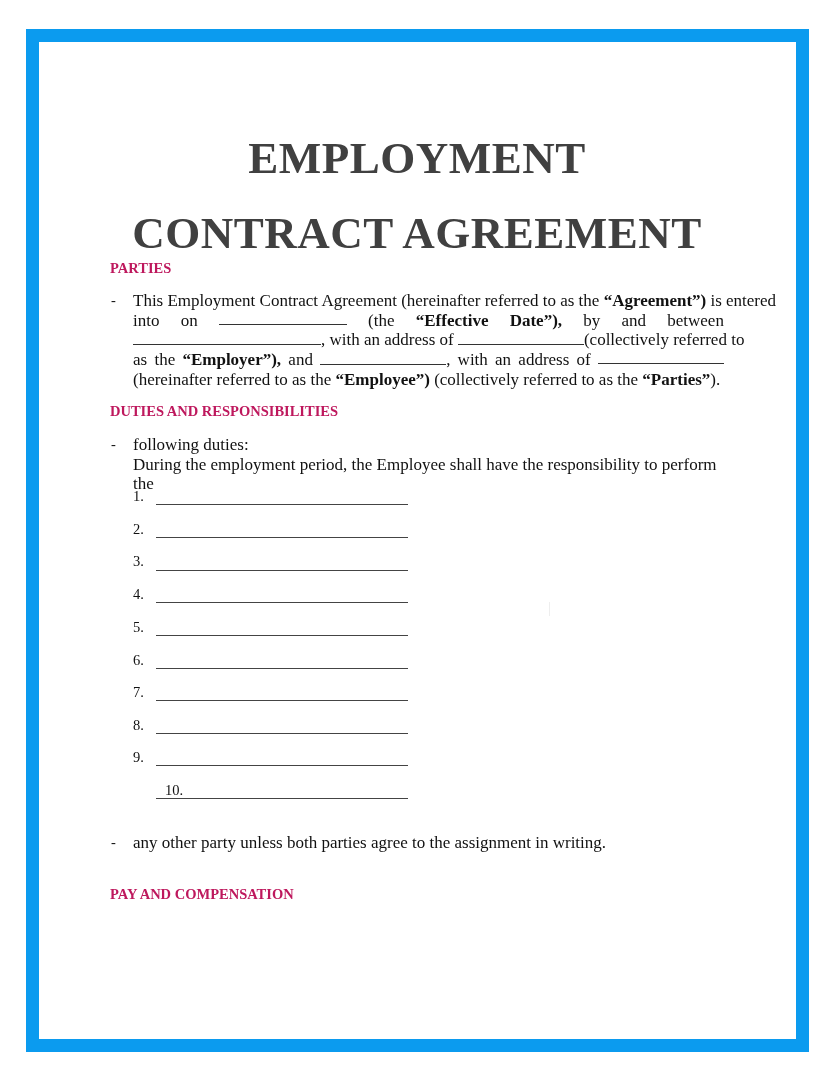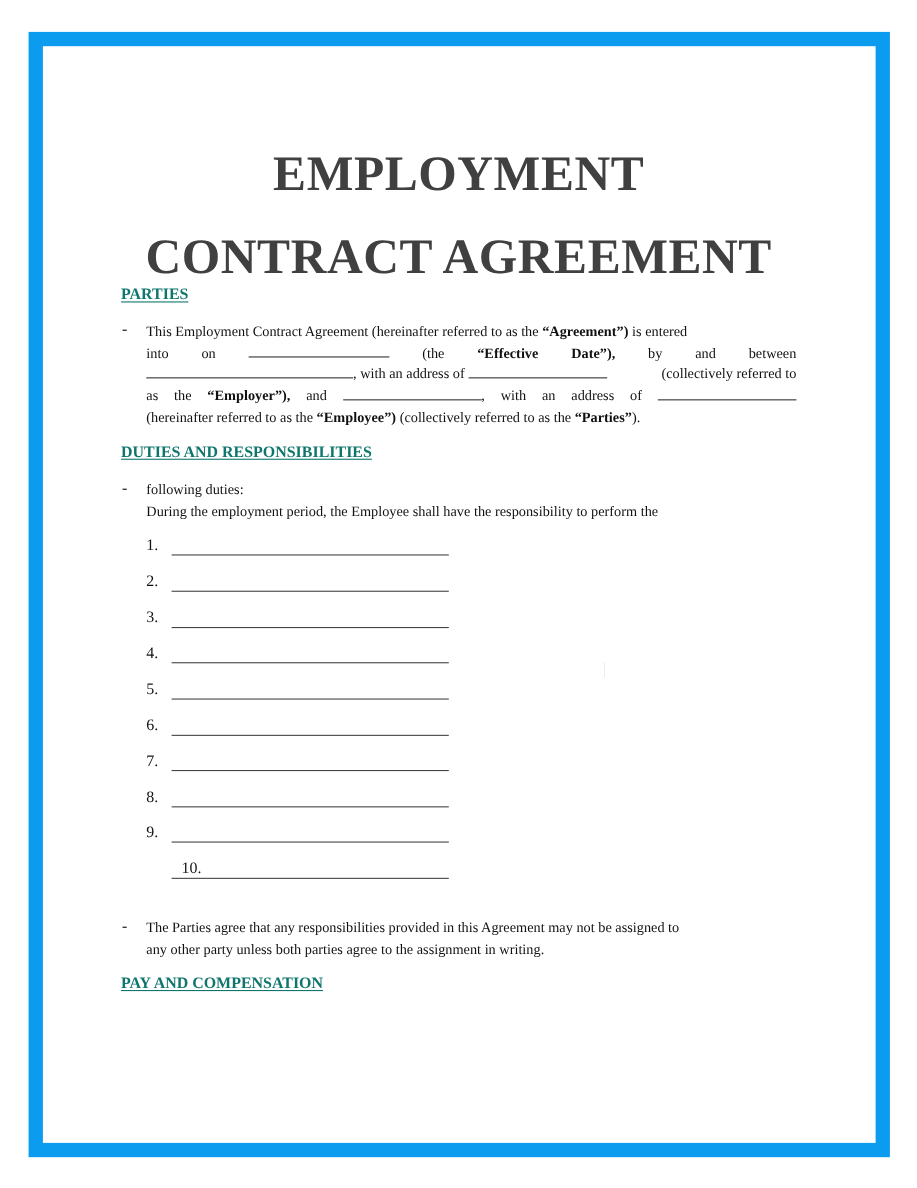--- a/index.html
+++ b/index.html
@@ -5,23 +5,23 @@
   html, body { margin:0; padding:0; background:#ffffff; }
   body { width:834px; height:1080px; position:relative; overflow:hidden;
          font-family:"Liberation Serif", "DejaVu Serif", serif; color:#111; }
   .frame { position:absolute; left:26px; top:29px; width:783px; height:1023px;
            box-sizing:border-box; border:13px solid #0b9bef; background:#fff; }
   .title { position:absolute; left:0; width:834px; text-align:center; font-weight:bold;
            font-size:45px; line-height:50px; letter-spacing:0.5px; color:#404040; }
   .t1 { top:133px; }
   .t2 { top:208px; }
   .heading { position:absolute; left:110px; font-weight:bold; font-size:14.5px;
-             text-decoration:underline; text-underline-offset:2px; color:#0f766e; }
+             text-underline-offset:2px; color:#be185d; }
   .dash { position:absolute; left:111px; font-size:14.5px; }
-  .para { position:absolute; left:133px; width:591px; font-size:13px; line-height:19.7px; }
+  .para { position:absolute; left:133px; width:591px; font-size:17px; line-height:19.7px; }
   .jl { display:flex; justify-content:space-between; white-space:nowrap; }
   .jl span { display:inline-block; }
   .blank { display:inline-block; border-bottom:1px solid #333; height:13px; vertical-align:baseline; }
   b { font-weight:bold; }
   .duty { position:absolute; left:133px; font-size:14.5px; }
   .duty-line { position:absolute; left:156px; width:252px; height:0; border-top:1.3px solid #444; }
   .mark { position:absolute; left:549px; top:602px; width:1px; height:14px; background:#eee; }
 </style>
 </head>
 <body>
@@ -96,17 +96,16 @@
   <div class="duty" style="top:749px;">9.</div>
   <div class="duty-line" style="top:765px;"></div>
   <div class="duty" style="top:782px;margin-left:32px;">10.</div>
   <div class="duty-line" style="top:798px;"></div>
 </div>
 
 <div class="mark"></div>
 
 <div class="dash" style="top:834px;">-</div>
 <div class="para" style="top:833px;">
-  <div>The Parties agree that any responsibilities provided in this Agreement may not be assigned to</div>
   <div>any other party unless both parties agree to the assignment in writing.</div>
 </div>
 
 <div class="heading" style="top:886px;">PAY AND COMPENSATION</div>
 
 </body></html>

